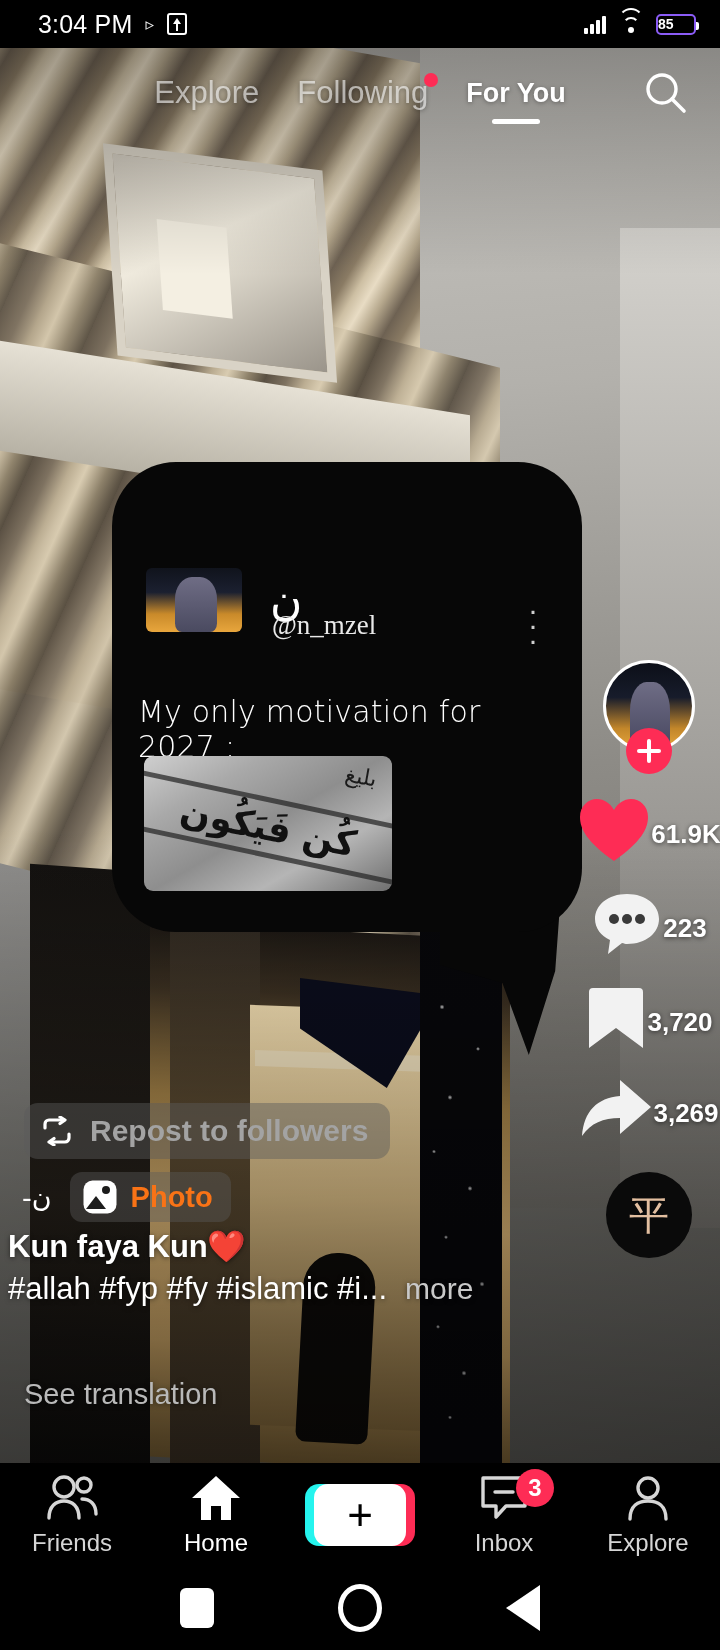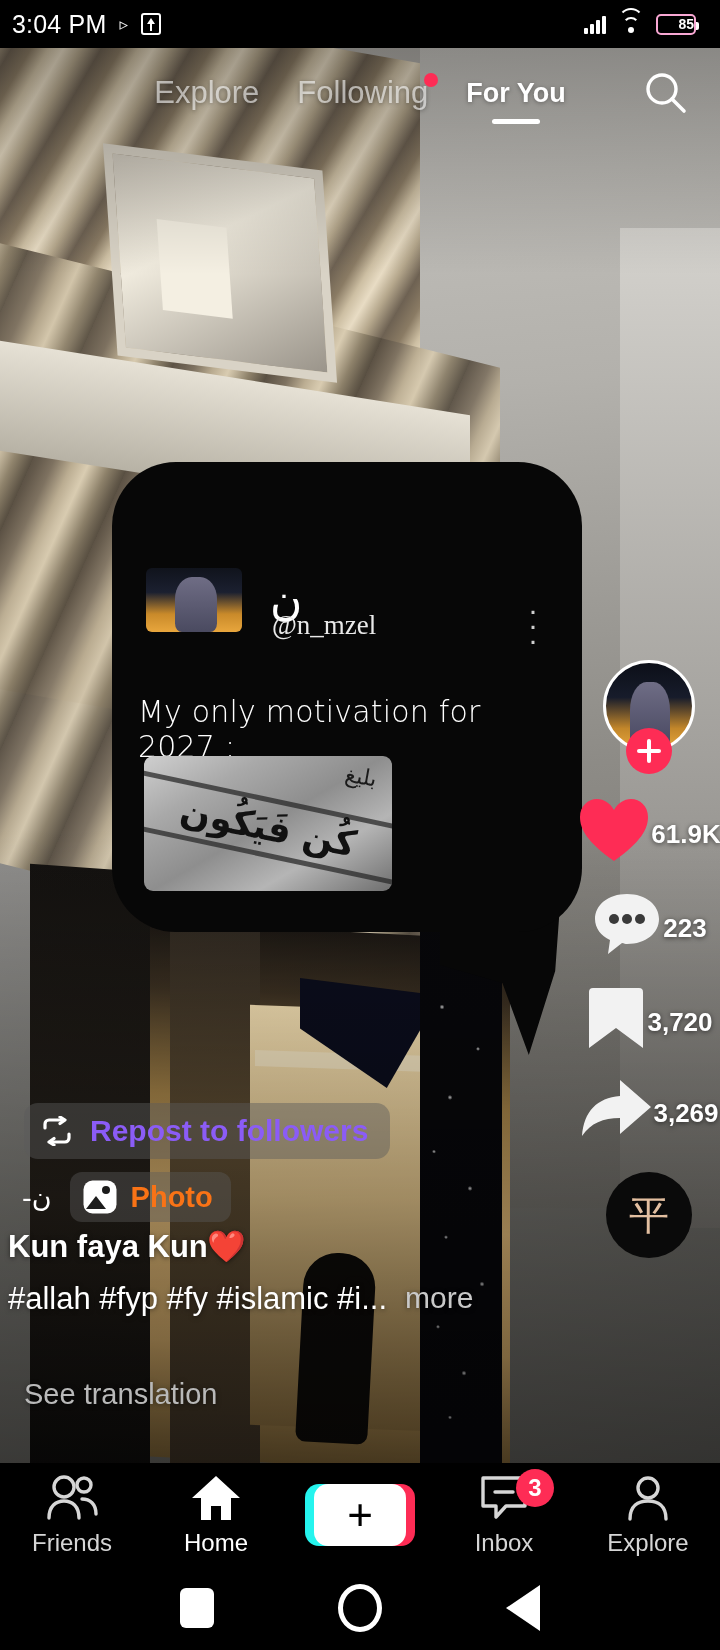--- a/index.html
+++ b/index.html
@@ -4,21 +4,21 @@
 <style>
   * { margin:0; padding:0; box-sizing:border-box; }
   html,body { width:720px; height:1650px; background:#000; overflow:hidden; }
   body { font-family:"Liberation Sans", sans-serif; -webkit-font-smoothing:antialiased; }
 
   .phone { position:relative; width:720px; height:1650px; background:#000; overflow:hidden; }
 
   
   .statusbar { position:absolute; left:0; top:0; width:720px; height:48px; background:#000;
                display:flex; align-items:center; z-index:60; }
-  .sb-left { display:flex; align-items:center; gap:13px; padding-left:12px; }
+  .sb-left { display:flex; align-items:center; gap:13px; padding-left:38px; }
   .sb-time { color:#fff; font-size:25px; font-weight:500; letter-spacing:.2px; }
   .sb-play { color:#fff; font-size:17px; line-height:1; opacity:.95; }
   .sb-upload { width:20px; height:22px; border:2px solid #fff; border-radius:3px;
                position:relative; }
   .sb-upload:after { content:""; position:absolute; left:50%; top:3px; transform:translateX(-50%);
                width:0; height:0; border-left:4px solid transparent; border-right:4px solid transparent;
                border-bottom:6px solid #fff; }
   .sb-upload:before { content:""; position:absolute; left:50%; top:8px; transform:translateX(-50%);
                width:2px; height:8px; background:#fff; }
   .sb-right { margin-left:auto; display:flex; align-items:center; gap:12px; padding-right:24px; }
@@ -27,22 +27,22 @@
   .sig i:nth-child(1){height:6px;} .sig i:nth-child(2){height:10px;}
   .sig i:nth-child(3){height:14px;} .sig i:nth-child(4){height:18px;}
   .wifi { position:relative; width:26px; height:20px; }
   .wifi b { position:absolute; left:50%; bottom:0; transform:translateX(-50%);
             border:2.5px solid #fff; border-bottom-color:transparent;
             border-left-color:transparent; border-right-color:transparent; border-radius:50%; }
   .wifi b:nth-child(1){ width:26px; height:26px; }
   .wifi b:nth-child(2){ width:17px; height:17px; }
   .wifi b:nth-child(3){ width:8px; height:8px; background:#fff; border:none; border-radius:50%;
                         bottom:1px; height:6px; width:6px; }
-  .batt { position:relative; width:40px; height:21px; border:2px solid #f9a8d4; border-radius:5px;
-          display:flex; align-items:center; justify-content:flex-end; }
+  .batt { position:relative; width:40px; height:21px; border:2px solid #8b5cf6; border-radius:5px;
+          display:flex; align-items:center; justify-content:flex-start; }
   .batt:after { content:""; position:absolute; right:-5px; top:6px; width:3px; height:8px;
                 background:#fff; border-radius:0 2px 2px 0; }
   .batt span { color:#fff; font-size:14px; font-weight:700; }
 
   
   .video { position:absolute; left:0; top:48px; width:720px; height:1415px; overflow:hidden; }
   .v-sky { position:absolute; inset:0;
            background:linear-gradient(160deg,#b9b6b0 0%,#a8a6a2 22%,#8f8e8c 48%,#75746f 70%,#5d5c58 100%); }
   .v-bldg-left { position:absolute; left:-40px; top:-20px; width:520px; height:700px;
            background:repeating-linear-gradient(118deg,
@@ -164,31 +164,31 @@
   .rail-count { color:#fff; font-size:26px; font-weight:600; margin-top:8px;
           text-shadow:0 1px 5px rgba(0,0,0,.6); }
   .disc { width:86px; height:86px; border-radius:50%; background:#0a0a0a;
           display:flex; align-items:center; justify-content:center; margin-top:6px; }
   .disc span { color:#e3bfa0; font-size:40px; font-family:"DejaVu Sans", sans-serif; }
 
   
   .repost { position:absolute; left:24px; top:1103px; z-index:40;
           background:rgba(90,90,90,.45); border-radius:14px; padding:11px 22px 11px 16px;
           display:flex; align-items:center; gap:16px; }
-  .repost-txt { color:#8b5cf6; font-size:30px; font-weight:700; }
+  .repost-txt { color:#a3a3a3; font-size:30px; font-weight:700; }
   .photoRow { position:absolute; left:22px; top:1172px; z-index:40;
           display:flex; align-items:center; gap:18px; }
   .photoRow .uname { color:#fff; font-size:27px; font-family:"DejaVu Sans", sans-serif; }
   .photo-badge { background:rgba(90,90,90,.42); border-radius:12px; padding:7px 18px 7px 12px;
           display:flex; align-items:center; gap:13px; }
   .photo-badge .lbl { color:#f97316; font-size:29px; font-weight:700; }
   .caption { position:absolute; left:8px; top:1228px; width:520px; z-index:40; }
   .cap-title { color:#fff; font-size:31px; font-weight:700; text-shadow:0 1px 5px rgba(0,0,0,.55); }
-  .cap-tags { color:#fff; font-size:31px; margin-top:16px; text-shadow:0 1px 5px rgba(0,0,0,.55);
-          display:flex; align-items:flex-start; gap:18px; }
+  .cap-tags { color:#fff; font-size:31px; margin-top:6px; text-shadow:0 1px 5px rgba(0,0,0,.55);
+          display:flex; align-items:center; gap:18px; }
   .cap-more { color:#c9c9c9; font-size:30px; }
   .see-trans { position:absolute; left:24px; top:1378px; color:#b9b9b9; font-size:29px; z-index:40;
           text-shadow:0 1px 5px rgba(0,0,0,.5); }
 
   
   .nav { position:absolute; left:0; bottom:84px; width:720px; height:103px; background:#000;
           display:flex; align-items:center; z-index:70; }
   .nav-item { flex:1; display:flex; flex-direction:column; align-items:center; justify-content:center;
           gap:6px; position:relative; }
   .nav-label { font-size:24px; color:#d6d6d6; }

